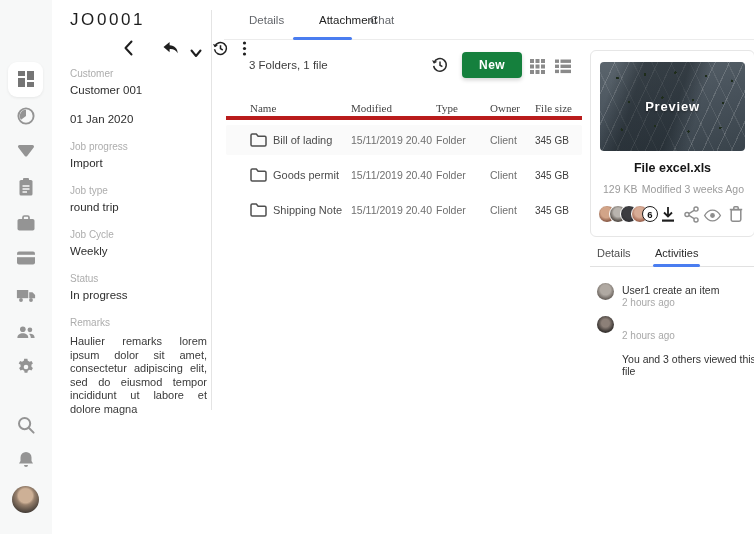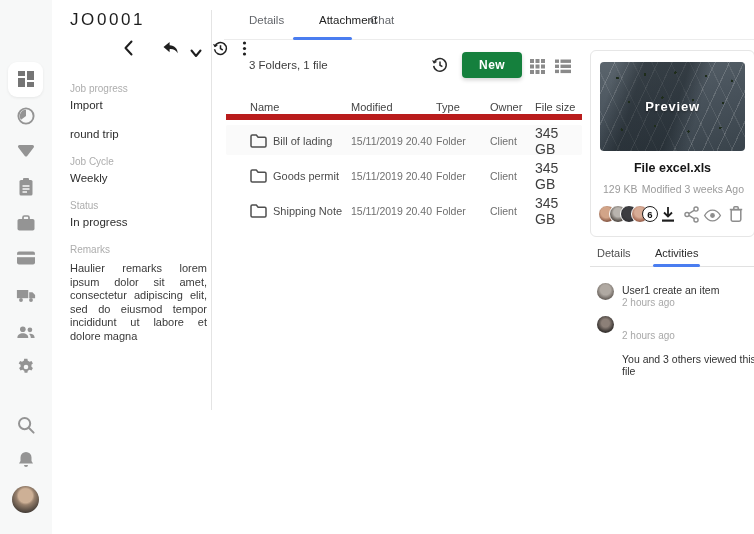--- a/index.html
+++ b/index.html
@@ -35,28 +35,28 @@
   .summary { position:absolute; left:25px; top:59px; font-size:11.5px; color:#3d3d3d; }
   .tb-icon { position:absolute; cursor:pointer; color:#2c2c2c; }
   .new-btn { position:absolute; left:238px; top:52px; width:60px; height:26px; background:#15803d; color:#fff;
     border:none; border-radius:4px; font-size:12px; font-weight:700; letter-spacing:.4px; cursor:pointer;
     font-family:"Liberation Sans", sans-serif; box-shadow:0 2px 4px rgba(0,0,0,.18); }
   .view-icon { position:absolute; top:58px; color:#8a8a8a; cursor:pointer; }
 
   
   .ftable { position:absolute; left:2px; top:100px; width:356px; }
   .fhead { display:grid; grid-template-columns:101px 85px 54px 45px 1fr; padding-left:24px; height:20px;
-    align-items:center; border-bottom:6px solid #b91c1c; font-size:11px; color:#454545; }
+    align-items:center; border-bottom:4px solid #b91c1c; font-size:11px; color:#454545;font-family:Liberation Serif, serif; }
   .frow { display:grid; grid-template-columns:23px 78px 85px 54px 45px 1fr; padding-left:24px; height:30px;
     align-items:center; margin-top:5px; border-radius:2px; cursor:pointer; }
   .frow:first-of-type { margin-top:2px; }
   .frow.shaded { background:#fafafa; }
   .frow .c-name { font-size:11px; color:#4c4c4c; }
   .frow .c-dim  { font-size:10.5px; color:#6f6f6f; }
-  .frow .c-size { font-size:14px; color:#3e3e3e; }
+  .frow .c-size { font-size:10px; color:#3e3e3e; }
   .folder-ic { color:#4f4f4f; display:flex; align-items:center; }
 
   
   .pcard { position:absolute; left:366px; top:50px; width:165px; height:187px; background:#fff;
     border:1px solid #e6e6e6; border-radius:6px; }
   .preview { position:absolute; left:9px; top:11px; width:145px; height:89px; border-radius:4px;
     display:flex; align-items:center; justify-content:center;
     background:
       radial-gradient(circle 2px at 12% 18%, #1e2c1b 60%, transparent 65%),
       radial-gradient(circle 2px at 31% 14%, #1e2c1b 60%, transparent 65%),
@@ -212,26 +212,32 @@
     <div class="jp-icon" style="left:190px; top:41px;">
       <svg width="5" height="15" viewBox="0 0 4 15" fill="currentColor">
           <circle cx="2" cy="2" r="1.6"></circle>
           <circle cx="2" cy="7.5" r="1.6"></circle>
           <circle cx="2" cy="13" r="1.6"></circle>
         </svg>
     </div>
 
     <div class="fields">
       <div class="field">
+        <div class="f-label">Customer</div>
+        <div class="f-value">Customer 001</div>
+      </div>
+      <div class="field">
+        <div class="f-value">01 Jan 2020</div>
       </div>
       <div class="field">
         <div class="f-label">Job progress</div>
         <div class="f-value">Import</div>
       </div>
       <div class="field">
+        <div class="f-label">Job type</div>
         <div class="f-value">round trip</div>
       </div>
       <div class="field">
         <div class="f-label">Job Cycle</div>
         <div class="f-value">Weekly</div>
       </div>
       <div class="field">
         <div class="f-label">Status</div>
         <div class="f-value">In progress</div>
       </div>

